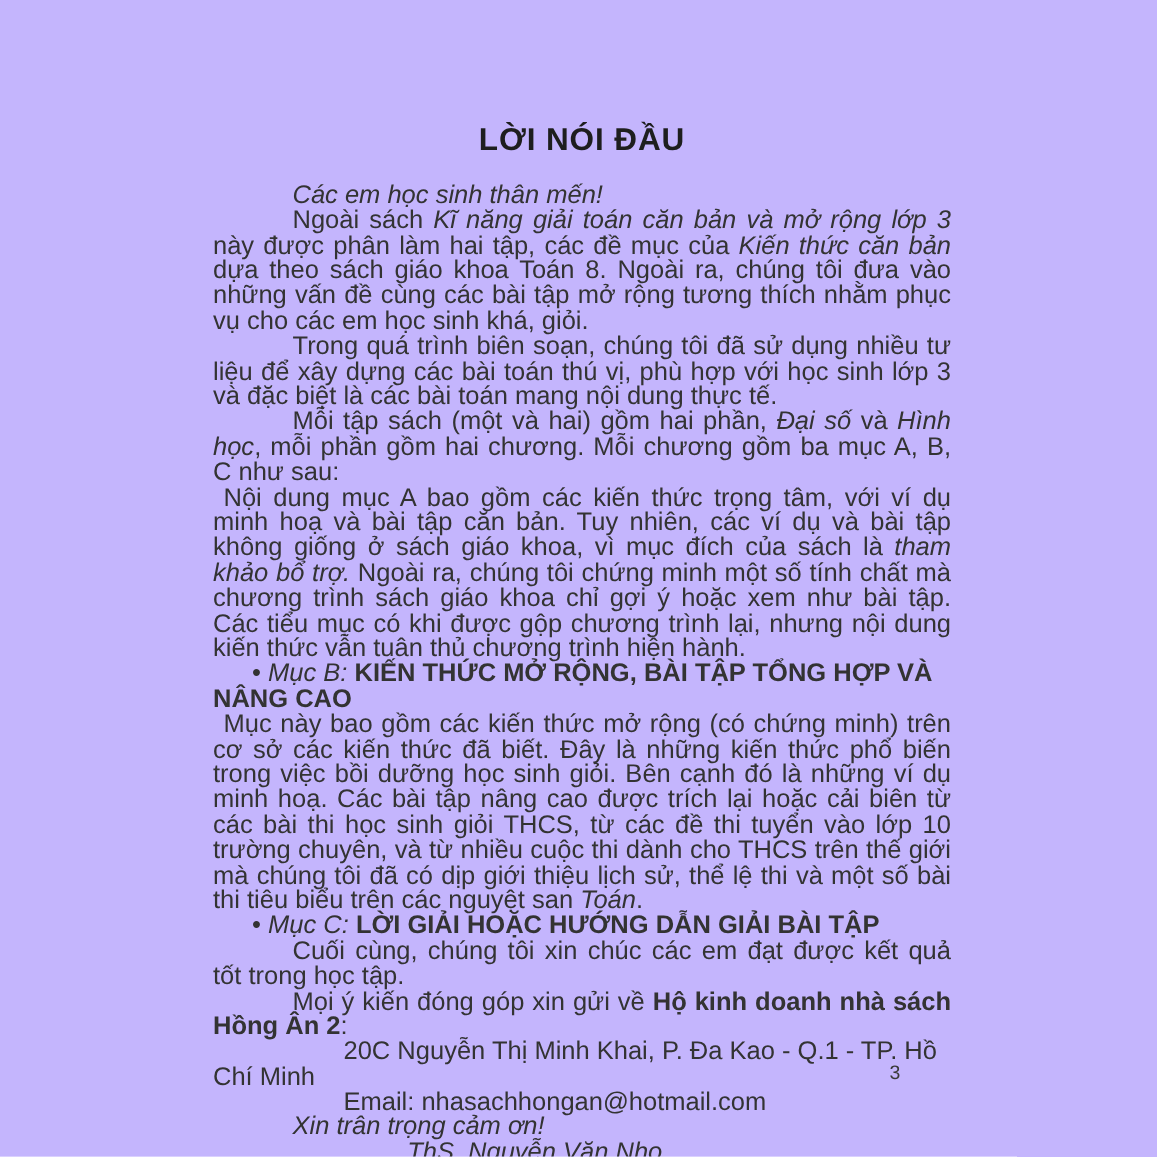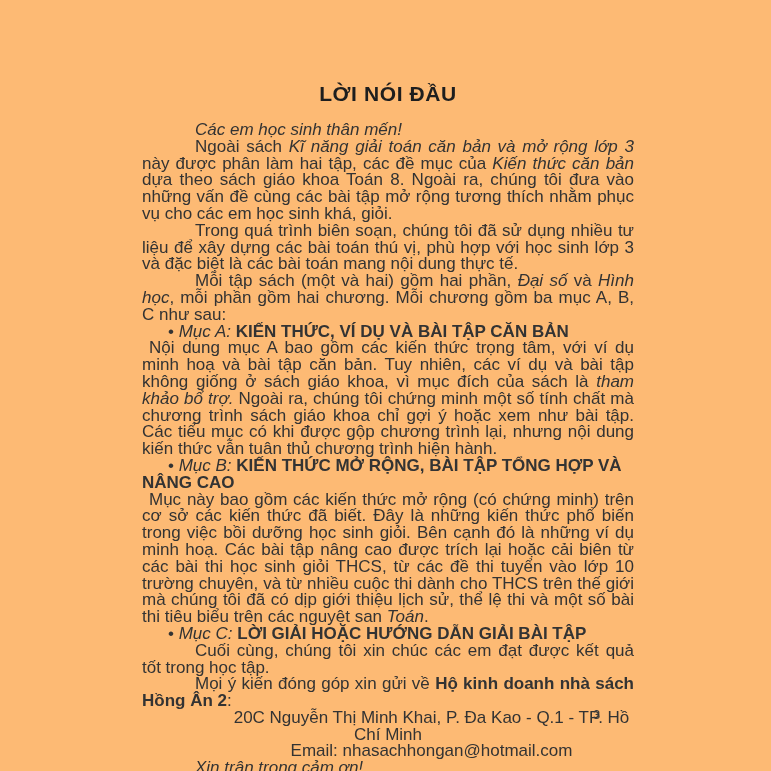--- a/index.html
+++ b/index.html
@@ -5,21 +5,21 @@
   html, body { margin: 0; padding: 0; }
   body {
     width: 771px; height: 771px;
     background: #ffffff;
     font-family: "Liberation Sans", "DejaVu Sans", sans-serif;
     overflow: hidden;
   }
   .page {
     position: relative;
     width: 771px; height: 771px;
-    background: #fdba74;
+    background: #c4b5fd;
   }
   .title {
     position: absolute;
     top: 82px; left: 142px; width: 492px;
     margin: 0;
     text-align: center;
     font-size: 21px;
     font-weight: bold;
     letter-spacing: 0.6px;
     color: #1e1e1e;
@@ -30,21 +30,21 @@
     font-size: 17px;
     line-height: 16.8px;
     color: #333333;
   }
   .blk { margin: 0; text-align: justify; }
   .ind-lg { text-indent: 53px; }
   .ind-md { text-indent: 26px; }
   .ind-sm { text-indent: 7px; }
   .ind-xl { text-indent: 87px; }
   .blk-salute, .blk-thanks { font-style: italic; text-align: left; }
-  .blk-address { text-align: center; }
+  .blk-address { text-align: left; }
   .blk-bullet { text-align: left; }
   .blk-signature {
     text-align: center;
     padding-right: 63px;
     font-style: italic;
     text-indent: 0;
   }
   .run-i { font-style: italic; }
   .run-b { font-weight: bold; font-style: normal; }
   .marker { font-style: normal; }
@@ -58,21 +58,20 @@
 </head>
 <body>
 
 <div class="page">
   <h1 class="title">LỜI NÓI ĐẦU</h1>
   <main class="body-col">
       <p class="blk blk-salute ind-lg"><span class="run-i">Các em học sinh thân mến!</span></p>
       <p class="blk blk-para ind-lg"><span>Ngoài sách </span><span class="run-i">Kĩ năng giải toán căn bản và mở rộng lớp 3</span><span> này được phân làm hai tập, các đề mục của </span><span class="run-i">Kiến thức căn bản</span><span> dựa theo sách giáo khoa Toán 8. Ngoài ra, chúng tôi đưa vào những vấn đề cùng các bài tập mở rộng tương thích nhằm phục vụ cho các em học sinh khá, giỏi.</span></p>
       <p class="blk blk-para ind-lg"><span>Trong quá trình biên soạn, chúng tôi đã sử dụng nhiều tư liệu để xây dựng các bài toán thú vị, phù hợp với học sinh lớp 3 và đặc biệt là các bài toán mang nội dung thực tế.</span></p>
       <p class="blk blk-para ind-lg"><span>Mỗi tập sách (một và hai) gồm hai phần, </span><span class="run-i">Đại số</span><span> và </span><span class="run-i">Hình học</span><span>, mỗi phần gồm hai chương. Mỗi chương gồm ba mục A, B, C như sau:</span></p>
-      <p class="blk blk-bullet ind-md"><span class="marker">• </span><span class="run-i">Mục A:</span><span class="run-b"> KIẾN THỨC, VÍ DỤ VÀ BÀI TẬP CĂN BẢN</span></p>
       <p class="blk blk-para ind-sm"><span>Nội dung mục A bao gồm các kiến thức trọng tâm, với ví dụ minh hoạ và bài tập căn bản. Tuy nhiên, các ví dụ và bài tập không giống ở sách giáo khoa, vì mục đích của sách là </span><span class="run-i">tham khảo bổ trợ.</span><span> Ngoài ra, chúng tôi chứng minh một số tính chất mà chương trình sách giáo khoa chỉ gợi ý hoặc xem như bài tập. Các tiểu mục có khi được gộp chương trình lại, nhưng nội dung kiến thức vẫn tuân thủ chương trình hiện hành.</span></p>
       <p class="blk blk-bullet ind-md"><span class="marker">• </span><span class="run-i">Mục B:</span><span class="run-b"> KIẾN THỨC MỞ RỘNG, BÀI TẬP TỔNG HỢP VÀ NÂNG CAO</span></p>
       <p class="blk blk-para ind-sm"><span>Mục này bao gồm các kiến thức mở rộng (có chứng minh) trên cơ sở các kiến thức đã biết. Đây là những kiến thức phổ biến trong việc bồi dưỡng học sinh giỏi. Bên cạnh đó là những ví dụ minh hoạ. Các bài tập nâng cao được trích lại hoặc cải biên từ các bài thi học sinh giỏi THCS, từ các đề thi tuyển vào lớp 10 trường chuyên, và từ nhiều cuộc thi dành cho THCS trên thế giới mà chúng tôi đã có dịp giới thiệu lịch sử, thể lệ thi và một số bài thi tiêu biểu trên các nguyệt san </span><span class="run-i">Toán</span><span>.</span></p>
       <p class="blk blk-bullet ind-md"><span class="marker">• </span><span class="run-i">Mục C:</span><span class="run-b"> LỜI GIẢI HOẶC HƯỚNG DẪN GIẢI BÀI TẬP</span></p>
       <p class="blk blk-para ind-lg"><span>Cuối cùng, chúng tôi xin chúc các em đạt được kết quả tốt trong học tập.</span></p>
       <p class="blk blk-para ind-lg"><span>Mọi ý kiến đóng góp xin gửi về </span><span class="run-b">Hộ kinh doanh nhà sách Hồng Ân 2</span><span>:</span></p>
       <p class="blk blk-address ind-xl"><span>20C Nguyễn Thị Minh Khai, P. Đa Kao - Q.1 - TP. Hồ Chí Minh</span></p>
       <p class="blk blk-address ind-xl"><span>Email: nhasachhongan@hotmail.com</span></p>
       <p class="blk blk-thanks ind-lg"><span class="run-i">Xin trân trọng cảm ơn!</span></p>
       <p class="blk blk-signature"><span class="run-i">ThS. Nguyễn Văn Nho</span></p>

